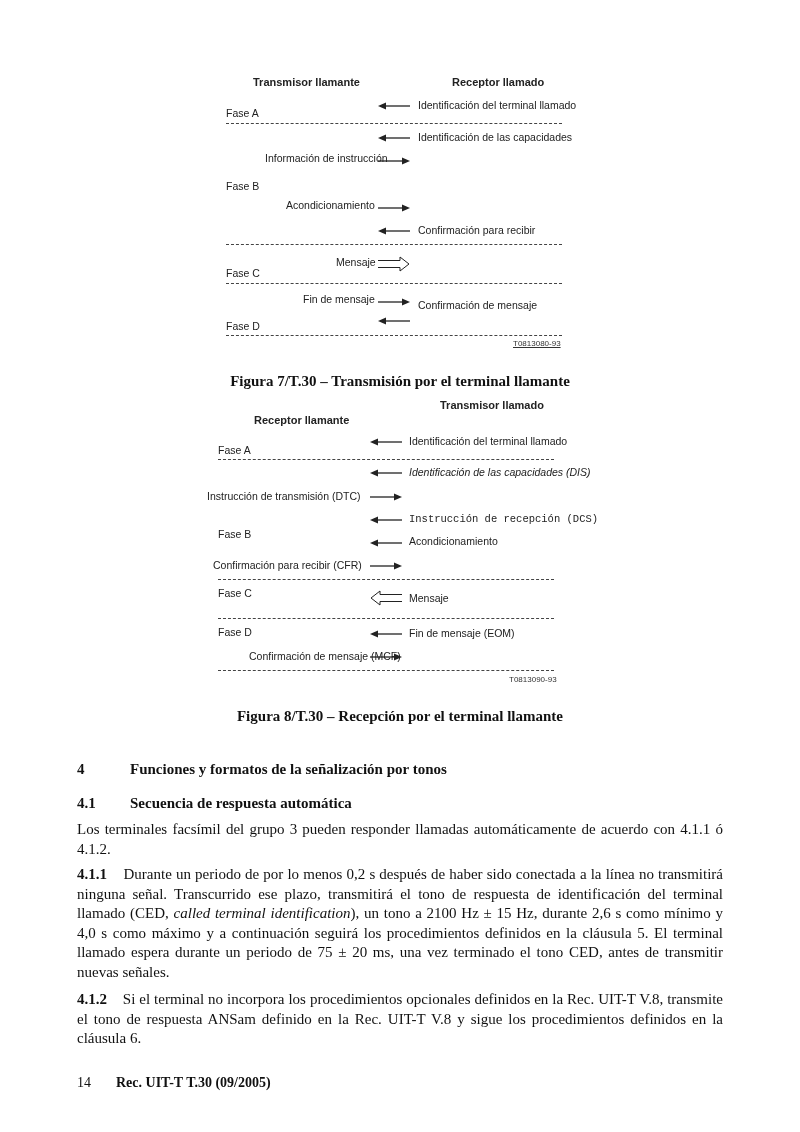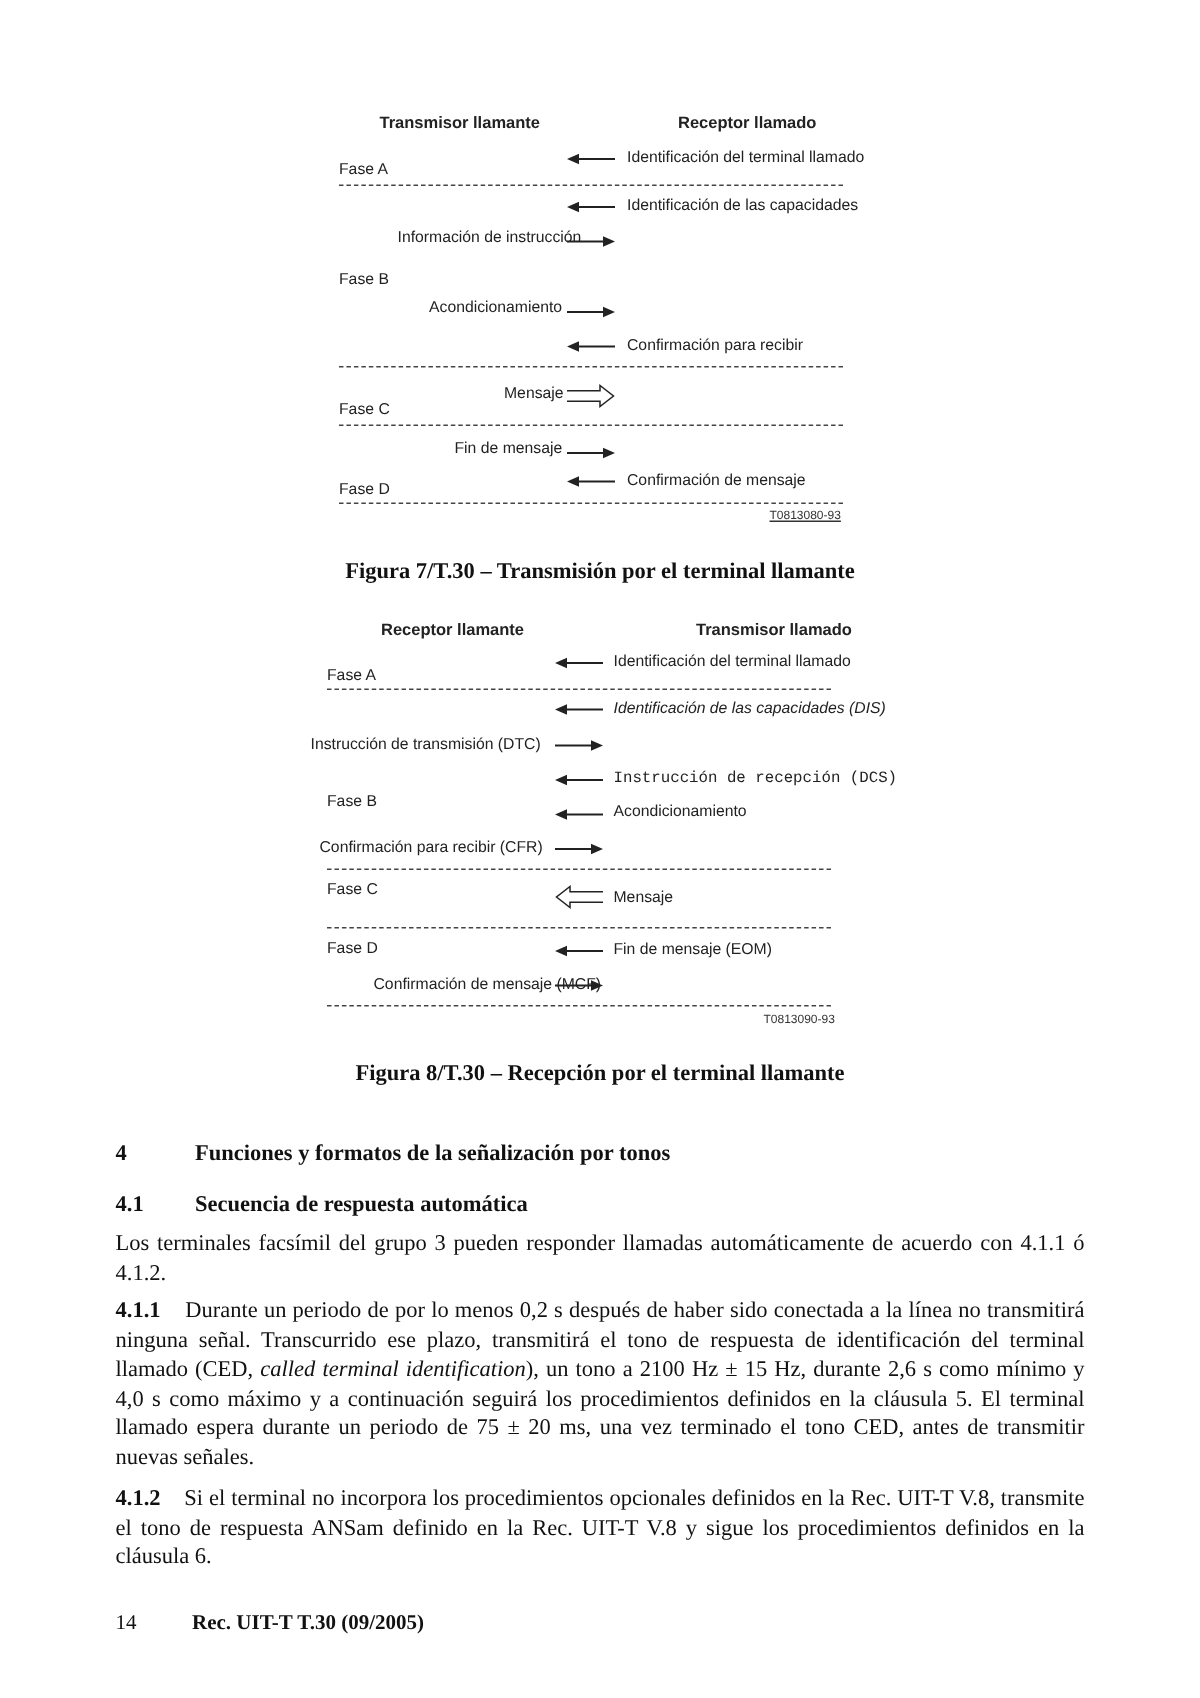--- a/index.html
+++ b/index.html
@@ -70,30 +70,30 @@
   <svg class="arrow-svg" style="left:378px;top:297px;" width="32" height="10">
       <line x1="0" y1="5" x2="26" y2="5" stroke="#222" stroke-width="1.3"></line>
       <polygon points="32,5 24,1.5 24,8.5" fill="#222"></polygon>
     </svg>
 
   <div class="abs diag-text" style="left:226px;top:320px;">Fase D</div>
   <svg class="arrow-svg" style="left:378px;top:316px;" width="32" height="10">
       <line x1="6" y1="5" x2="32" y2="5" stroke="#222" stroke-width="1.3"></line>
       <polygon points="0,5 8,1.5 8,8.5" fill="#222"></polygon>
     </svg>
-  <div class="abs diag-text" style="left:418px;top:314px;">Confirmación de mensaje</div>
+  <div class="abs diag-text" style="left:418px;top:299px;">Confirmación de mensaje</div>
   <div class="dash" style="left:226px;top:335px;width:336px;"></div>
   <div class="abs fig-id" style="left:513px;top:339px;text-decoration:underline;">T0813080-93</div>
 </div>
 
 <div class="caption" style="top:373px;">Figura 7/T.30 – Transmisión por el terminal llamante</div>
 
 <div>
   <div class="abs diag-head" style="left:254px;top:414px;">Receptor llamante</div>
-  <div class="abs diag-head" style="left:440px;top:414px;margin-left:24px;">Transmisor llamado</div>
+  <div class="abs diag-head" style="left:440px;top:399px;">Transmisor llamado</div>
 
   <svg class="arrow-svg" style="left:370px;top:437px;" width="32" height="10">
       <line x1="6" y1="5" x2="32" y2="5" stroke="#222" stroke-width="1.3"></line>
       <polygon points="0,5 8,1.5 8,8.5" fill="#222"></polygon>
     </svg>
   <div class="abs diag-text" style="left:409px;top:435px;">Identificación del terminal llamado</div>
   <div class="abs diag-text" style="left:218px;top:444px;">Fase A</div>
   <div class="dash" style="left:218px;top:459px;width:336px;"></div>
 
   <svg class="arrow-svg" style="left:370px;top:468px;" width="32" height="10">
@@ -160,13 +160,13 @@
 <div class="h-num" style="top:795px;">4.1</div>
 <div class="h-title" style="top:795px;">Secuencia de respuesta automática</div>
 
 <div class="para" style="top:820px;">Los terminales facsímil del grupo 3 pueden responder llamadas automáticamente de acuerdo con 4.1.1 ó 4.1.2.</div>
 
 <div class="para" style="top:865px;"><b>4.1.1</b>&nbsp;&nbsp;&nbsp;&nbsp;<span>Durante un periodo de por lo menos 0,2 s después de haber sido conectada a la línea no transmitirá ninguna señal. Transcurrido ese plazo, transmitirá el tono de respuesta de identificación del terminal llamado (CED, </span><i>called terminal identification</i><span>), un tono a 2100 Hz ± 15 Hz, durante 2,6 s como mínimo y 4,0 s como máximo y a continuación seguirá los procedimientos definidos en la cláusula 5. El terminal llamado espera durante un periodo de 75 ± 20 ms, una vez terminado el tono CED, antes de transmitir nuevas señales.</span></div>
 
 <div class="para" style="top:990px;"><b>4.1.2</b>&nbsp;&nbsp;&nbsp;&nbsp;<span>Si el terminal no incorpora los procedimientos opcionales definidos en la Rec. UIT-T V.8, transmite el tono de respuesta ANSam definido en la Rec. UIT-T V.8 y sigue los procedimientos definidos en la cláusula 6.</span></div>
 
 <div class="footer" style="left:77px;top:1075px;">14</div>
-<div class="footer" style="left:128px;top:1075px;font-weight:bold;">Rec. UIT-T T.30 (09/2005)</div>
+<div class="footer" style="left:116px;top:1075px;font-weight:bold;">Rec. UIT-T T.30 (09/2005)</div>
 
 </body></html>

